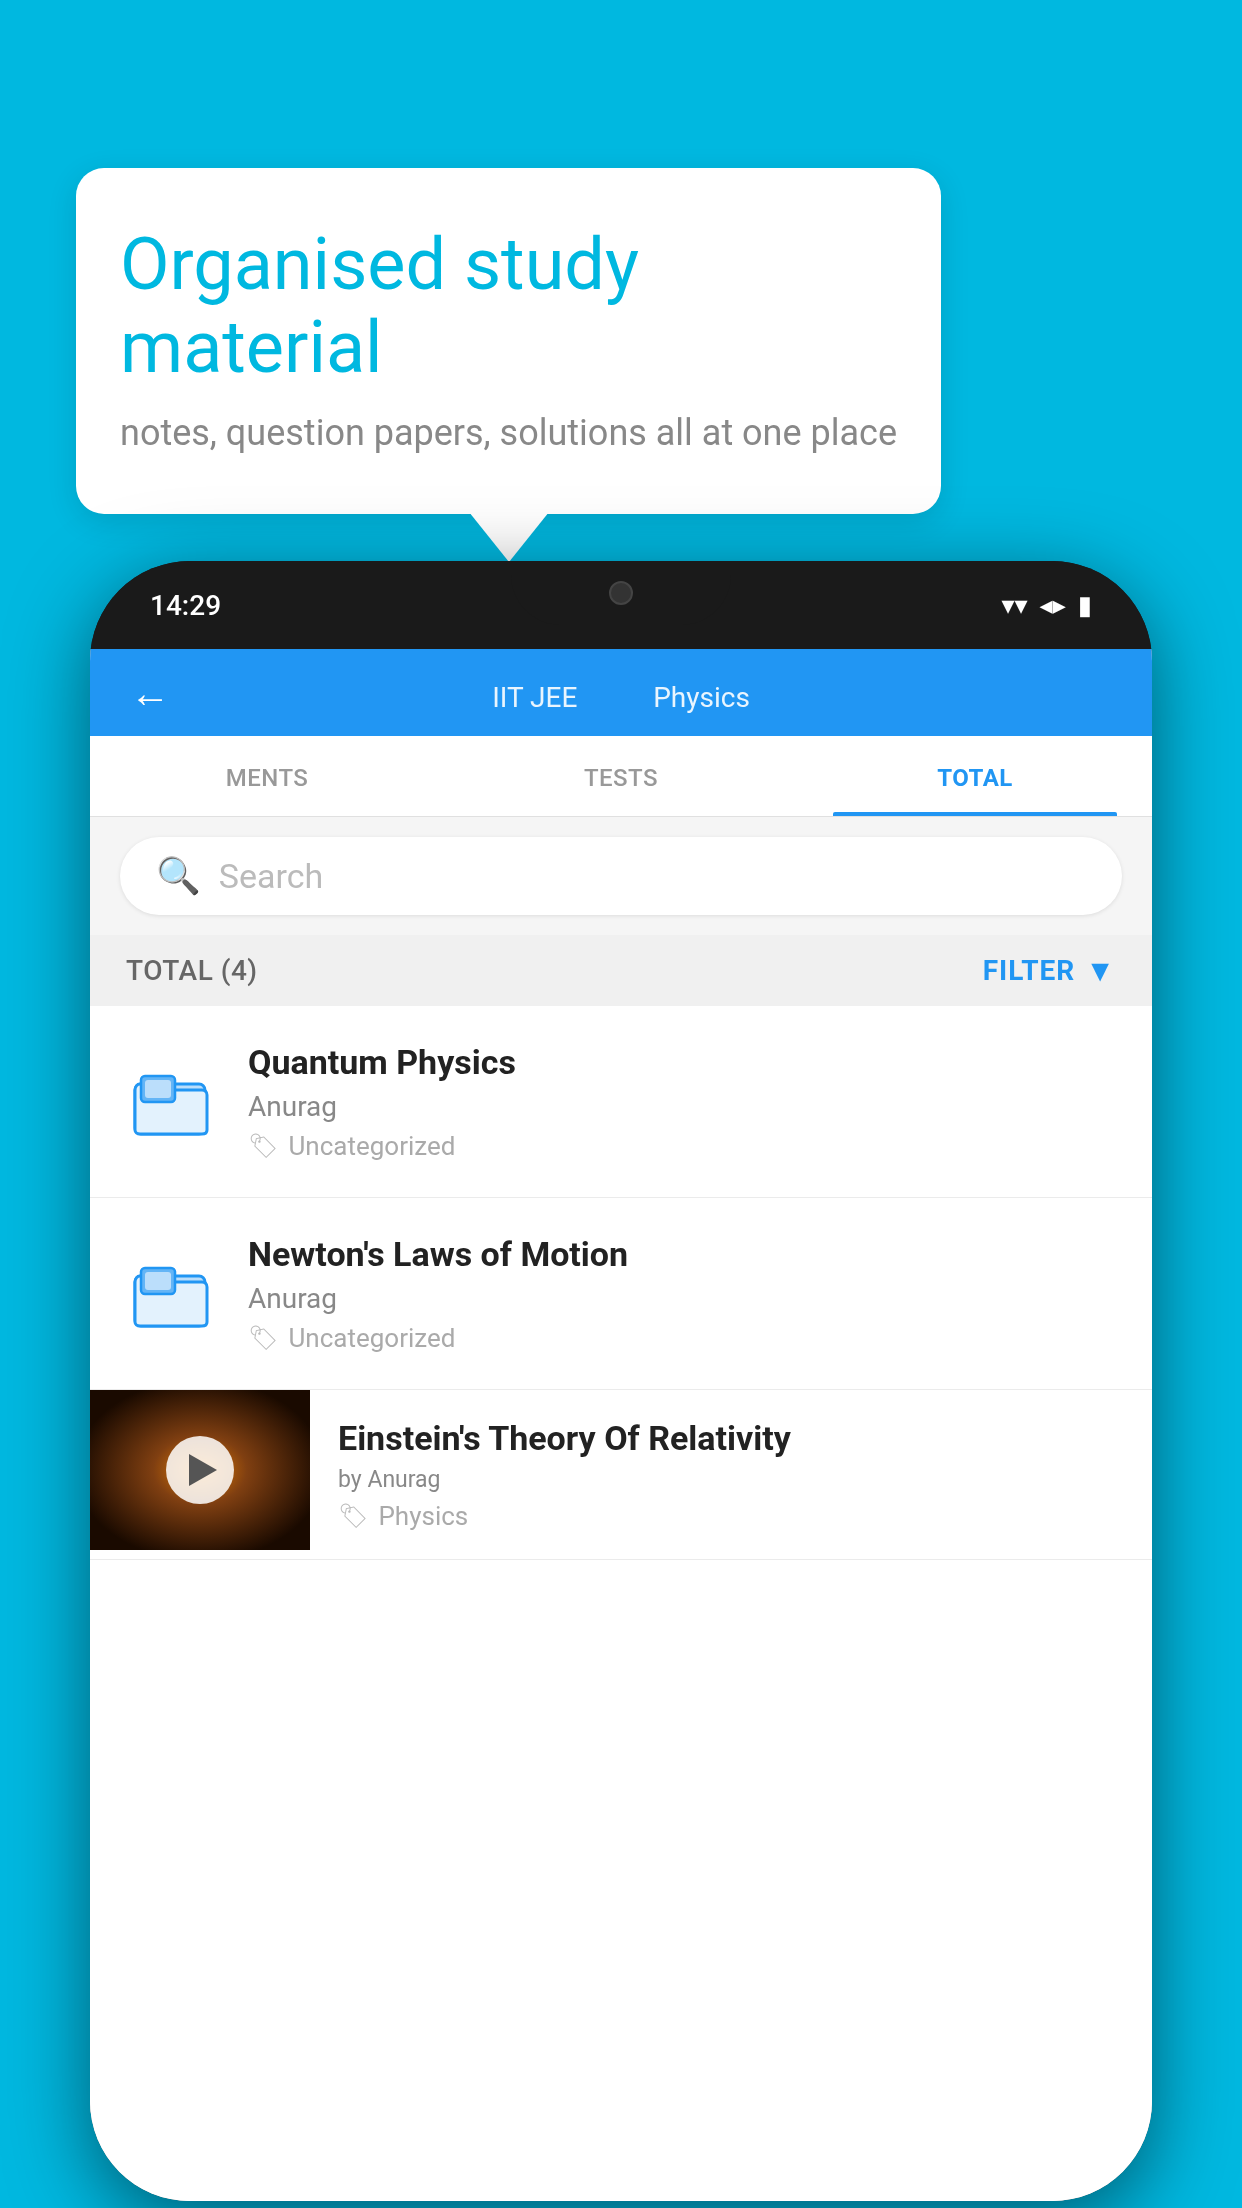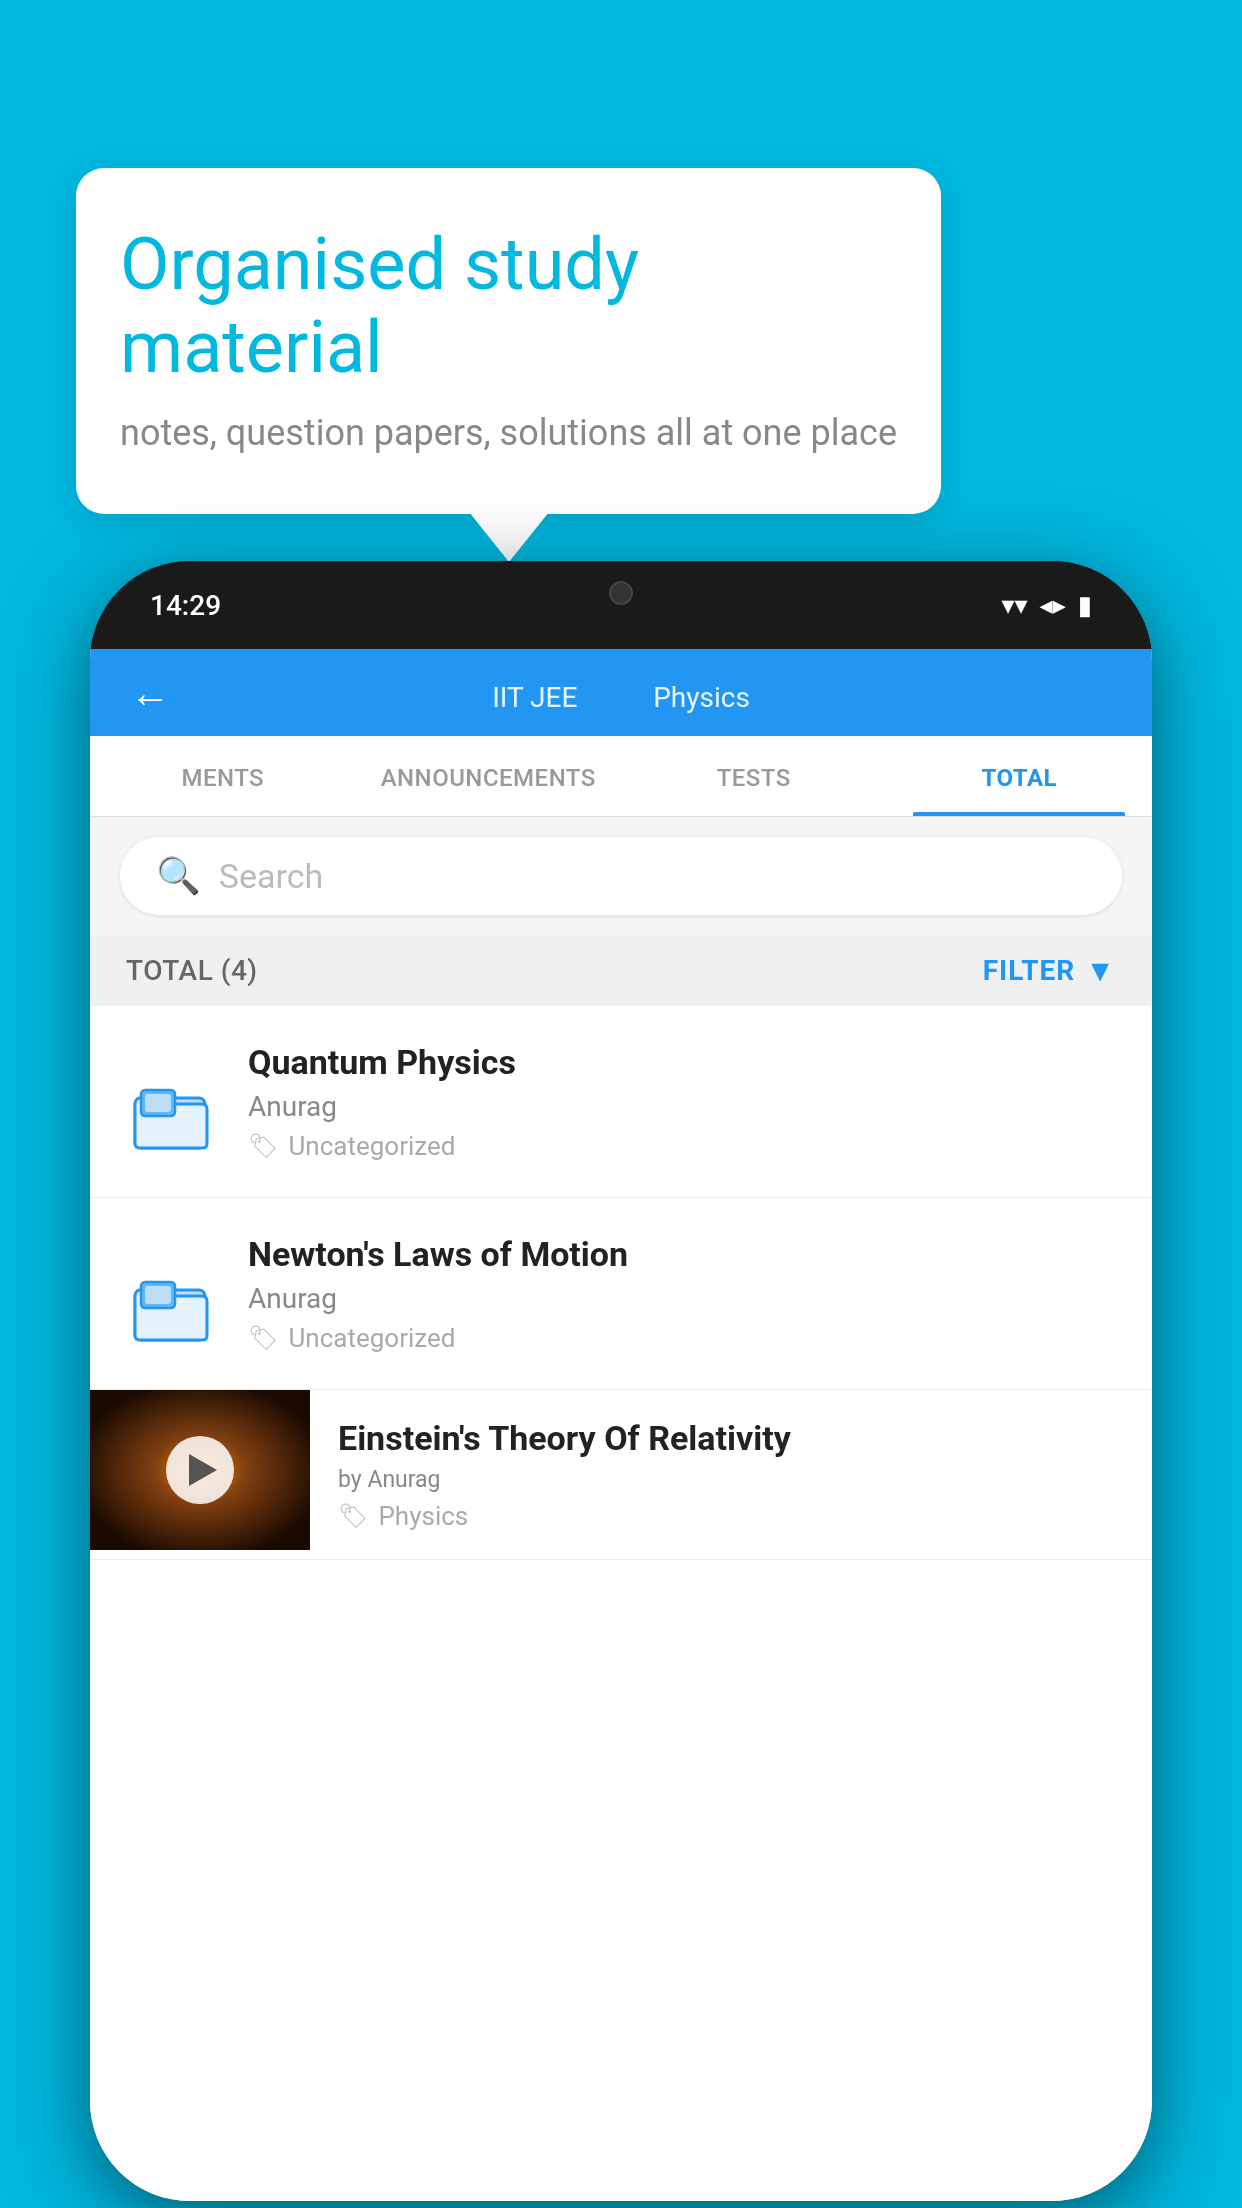--- a/index.html
+++ b/index.html
@@ -235,21 +235,21 @@
 
     
     .content-list {
       flex: 1;
       background: white;
       overflow-y: auto;
     }
 
     .list-item {
       display: flex;
-      align-items: flex-end;
+      align-items: center;
       padding: 36px 36px;
       border-bottom: 1px solid #ebebeb;
       cursor: pointer;
     }
     .item-icon-area {
       width: 90px;
       height: 90px;
       margin-right: 32px;
       flex-shrink: 0;
       display: flex;
@@ -382,23 +382,20 @@
       <div class="header-subtitle">
         <span>IIT JEE</span>
         <span>&nbsp;&nbsp;</span>
         <span>Physics</span>
       </div>
     </div>
 
     <div class="tabs-bar">
       <div class="tab-item">
         <span>MENTS</span>
-      </div>
-      <div class="tab-item">
-        <span>ANNOUNCEMENTS</span>
       </div>
       <div class="tab-item">
         <span>TESTS</span>
       </div>
       <div class="tab-item active">
         <span>TOTAL</span>
       </div>
     </div>
 
     <div class="search-container">

